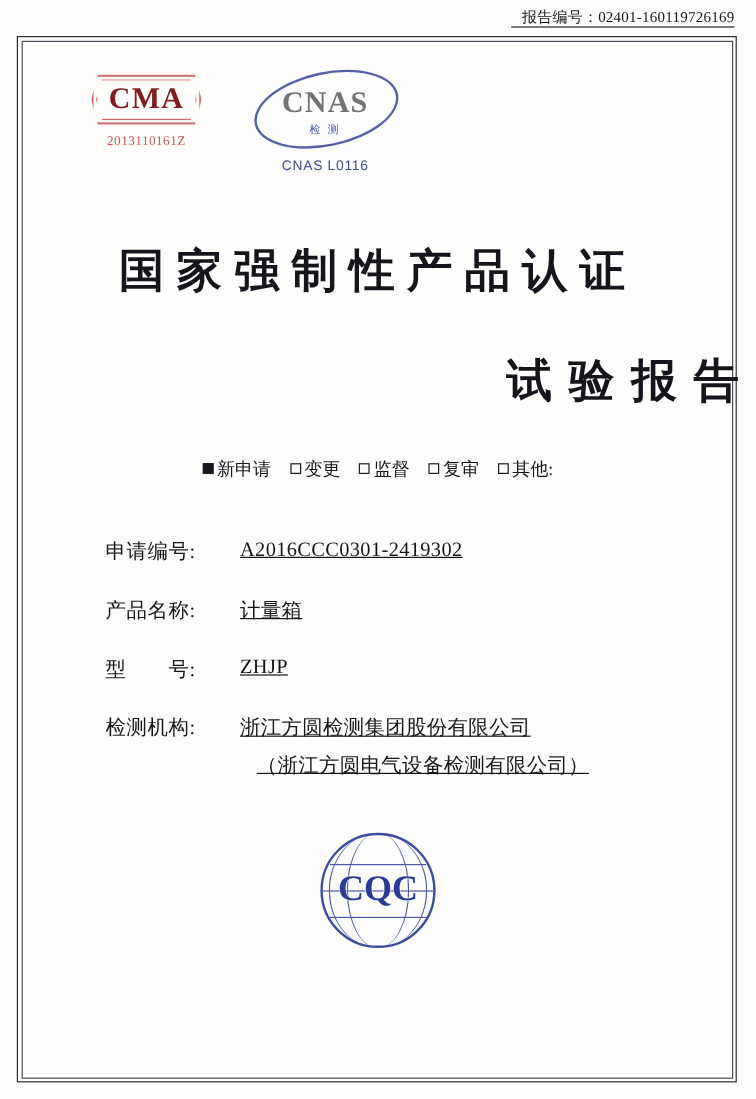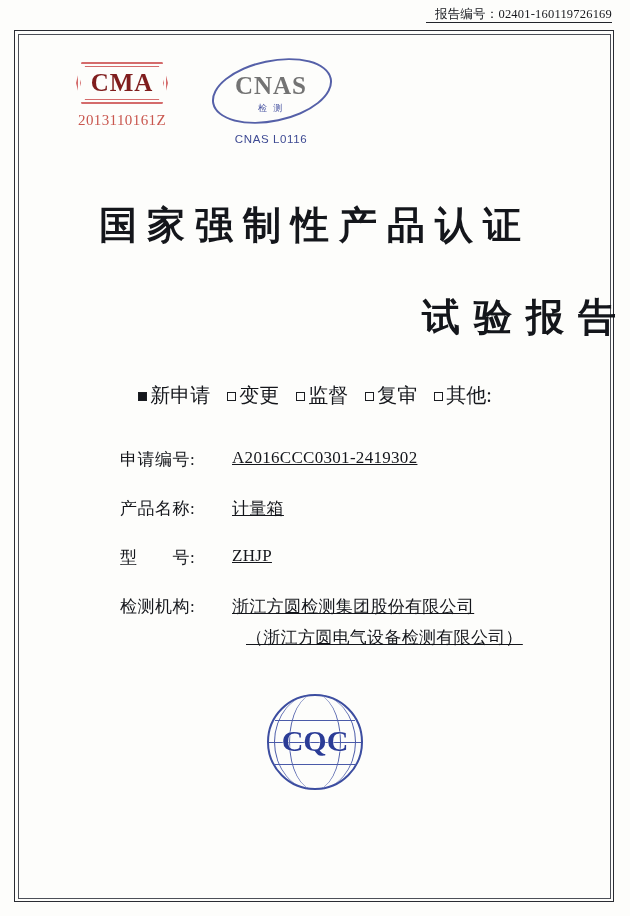--- a/index.html
+++ b/index.html
@@ -109,21 +109,21 @@
     justify-content: center;
     color: #7f1d1d;
     font-size: 25px;
     font-weight: bold;
     letter-spacing: 1px;
     font-family: "Liberation Serif", serif;
   }
   .cma-code {
     margin-top: 8px;
     color: #c9574f;
-    font-size: 15px;
+    font-size: 11px;
     letter-spacing: 0.4px;
     font-family: "Liberation Serif", serif;
   }
 
   
   .cnas-wrap {
     position: absolute;
     left: 196px;
     top: 0px;
     width: 150px;
@@ -197,21 +197,21 @@
     font-family: "Liberation Serif", "DejaVu Serif", serif;
   }
 
   
   .checkbox-row {
     position: absolute;
     left: 0;
     top: 382px;
     width: 100%;
     text-align: center;
-    font-size: 20px;
+    font-size: 15px;
     color: #14161b;
   }
   .cb-item {
     display: inline-block;
     margin: 0 6px;
     white-space: nowrap;
   }
   .cb-box {
     display: inline-block;
     width: 9px;
@@ -227,21 +227,21 @@
   .fields {
     position: absolute;
     left: 0;
     top: 448px;
     width: 100%;
   }
   .field-row {
     display: flex;
     align-items: flex-start;
     margin-bottom: 26px;
-    padding-left: 120px;
+    padding-left: 88px;
     font-size: 17px;
     color: #14161b;
   }
   .field-label {
     width: 112px;
     flex: 0 0 112px;
     letter-spacing: 0.5px;
   }
   .field-label.spaced {
     letter-spacing: 0.5px;

